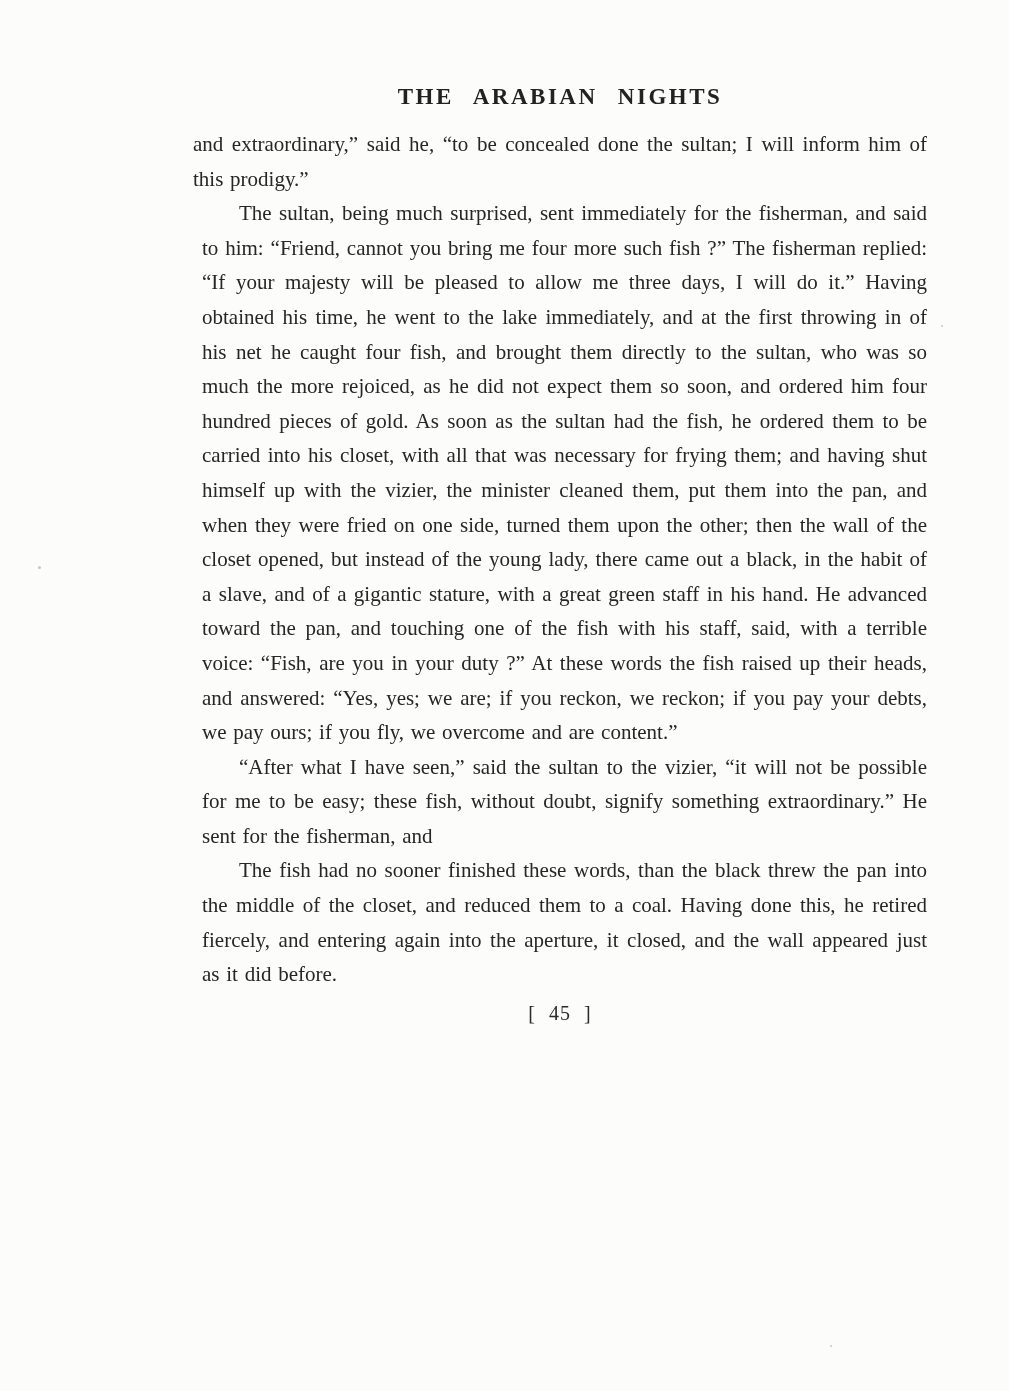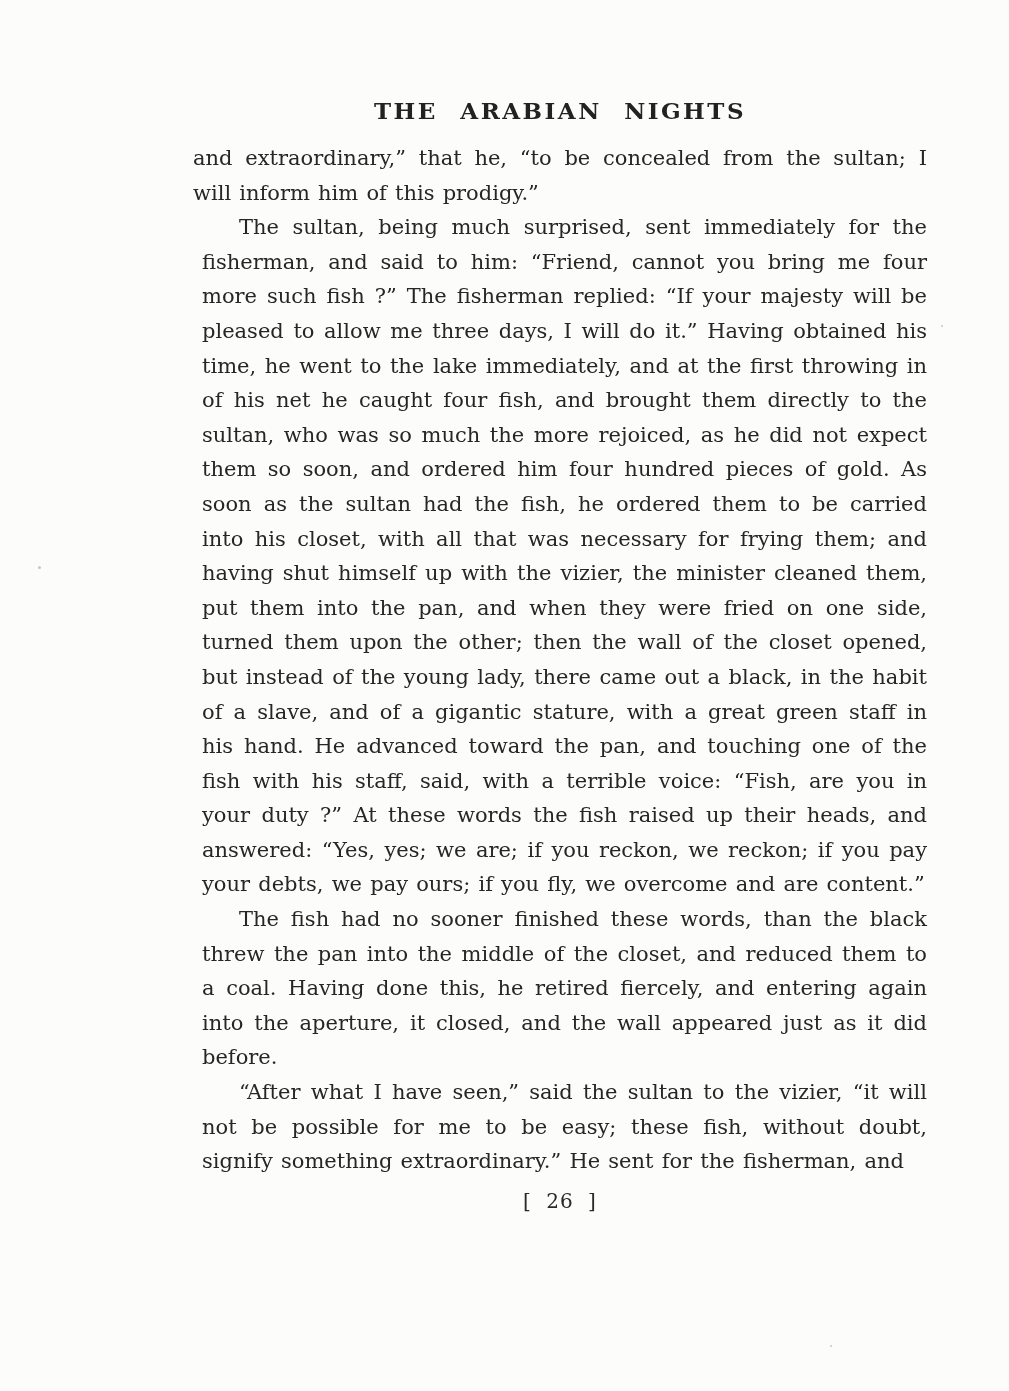--- a/index.html
+++ b/index.html
@@ -20,22 +20,23 @@
     position: relative;
     width: 1009px;
     height: 1391px;
     background: #fcfcfa;
     overflow: hidden;
   }
 
   .text-block {
     position: absolute;
     left: 193px;
-    top: 97px;
+    top: 83px;
     width: 734px;
+    font-family: Liberation Serif, serif;
   }
 
   .running-head {
     text-align: center;
     font-size: 23px;
     font-weight: 600;
     letter-spacing: 2.5px;
     word-spacing: 12px;
     color: #222220;
     margin-bottom: 16px;
@@ -77,29 +78,29 @@
 </style>
 </head>
 <body>
 
 <div class="page">
 
   <div class="text-block">
 
     <div class="running-head">THE ARABIAN NIGHTS</div>
 
-    <p class="body-par">and extraordinary,” that he, “to be concealed from the sultan; I will inform him of this prodigy.”</p>
+    <p class="body-par">and extraordinary,” said he, “to be concealed done the sultan; I will inform him of this prodigy.”</p>
 
     <p class="body-par indent">The sultan, being much surprised, sent immediately for the fisherman, and said to him: “Friend, cannot you bring me four more such fish ?”  The fisherman replied: “If your majesty will be pleased to allow me three days, I will do it.”  Having obtained his time, he went to the lake immediately, and at the first throwing in of his net he caught four fish, and brought them directly to the sultan, who was so much the more rejoiced, as he did not expect them so soon, and ordered him four hundred pieces of gold.  As soon as the sultan had the fish, he ordered them to be carried into his closet, with all that was necessary for frying them; and having shut himself up with the vizier, the minister cleaned them, put them into the pan, and when they were fried on one side, turned them upon the other; then the wall of the closet opened, but instead of the young lady, there came out a black, in the habit of a slave, and of a gigantic stature, with a great green staff in his hand.  He advanced toward the pan, and touching one of the fish with his staff, said, with a terrible voice: “Fish, are you in your duty ?”  At these words the fish raised up their heads, and answered: “Yes, yes; we are; if you reckon, we reckon; if you pay your debts, we pay ours; if you fly, we overcome and are content.”</p>
 
+    <p class="body-par indent">“After what I have seen,” said the sultan to the vizier, “it will not be possible for me to be easy; these fish, without doubt, signify something extraordinary.”  He sent for the fisherman, and</p>
+
     <p class="body-par indent">The fish had no sooner finished these words, than the black threw the pan into the middle of the closet, and reduced them to a coal.  Having done this, he retired fiercely, and entering again into the aperture, it closed, and the wall appeared just as it did before.</p>
 
-    <p class="body-par indent">“After what I have seen,” said the sultan to the vizier, “it will not be possible for me to be easy; these fish, without doubt, signify something extraordinary.”  He sent for the fisherman, and</p>
-
-    <div class="page-number">[ 26 ]</div>
+    <div class="page-number">[ 45 ]</div>
 
   </div>
 
   <div class="speck speck-1"></div>
   <div class="speck speck-2"></div>
   <div class="speck speck-3"></div>
 
 </div>
 
 </body></html>

